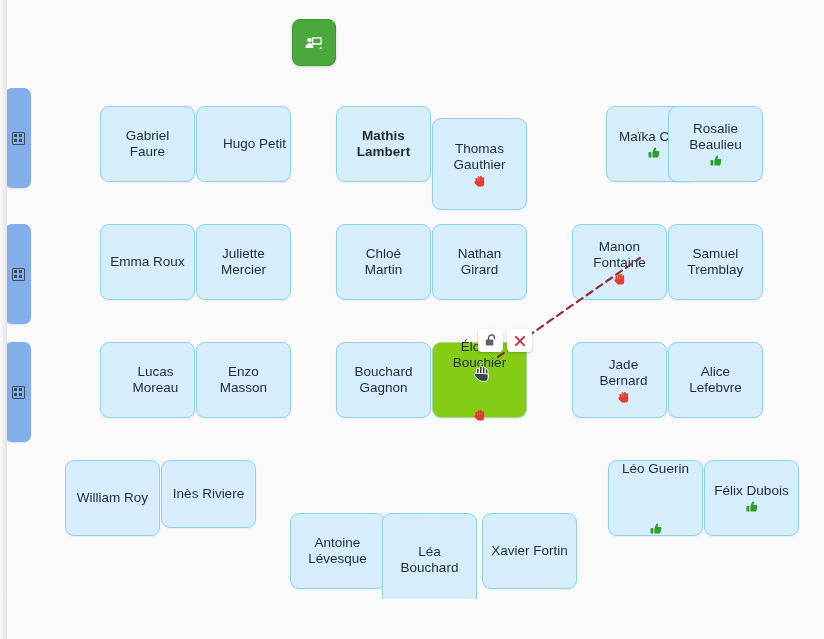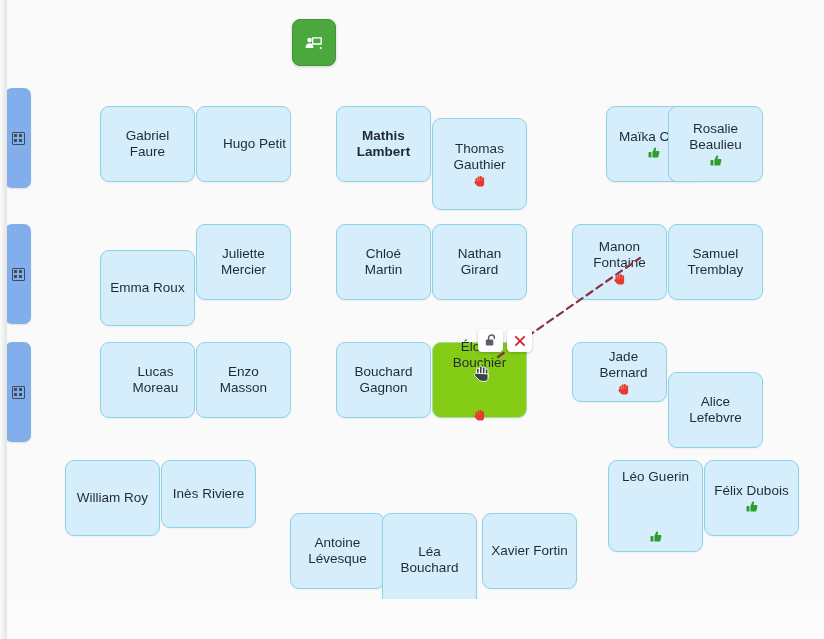--- a/index.html
+++ b/index.html
@@ -224,21 +224,21 @@
       <div class="seat" style="left: 668px; top: 106px; width: 95px; height: 76px;">
         <div class="nm">Rosalie
 Beaulieu</div>
         <div class="react thumb"><svg width="14" height="14" viewBox="0 0 24 24">
             <g fill="#2f9e2f">
               <path d="M9.3 10.2 L12.4 3.4 C12.8 2.5 13.9 2.2 14.7 2.7 C15.4 3.1 15.7 3.9 15.5 4.7 L14.6 8.6 L19.3 8.6 C20.6 8.6 21.5 9.8 21.2 11 L19.6 18 C19.4 19.1 18.4 19.9 17.3 19.9 L9.3 19.9 Z"></path>
               <rect x="2.6" y="10.2" width="5" height="9.7" rx="1.2"></rect>
             </g>
           </svg></div>
       </div>
-      <div class="seat" style="left: 100px; top: 224px; width: 95px; height: 76px; margin-top: 26px;">
+      <div class="seat" style="left: 100px; top: 224px; width: 95px; height: 76px;">
         <div class="nm">Emma Roux</div>
       </div>
       <div class="seat" style="left: 196px; top: 224px; width: 95px; height: 76px;">
         <div class="nm">Juliette
 Mercier</div>
       </div>
       <div class="seat" style="left: 336px; top: 224px; width: 95px; height: 76px;">
         <div class="nm">Chloé
 Martin</div>
       </div>
@@ -281,44 +281,44 @@
         <div class="react hand"><svg width="14" height="14" viewBox="0 0 24 24">
             <g fill="#e33b2e">
               <rect x="4.2" y="7" width="3.4" height="10" rx="1.7"></rect>
               <rect x="8" y="4" width="3.4" height="13" rx="1.7"></rect>
               <rect x="11.8" y="3.6" width="3.4" height="13.4" rx="1.7"></rect>
               <rect x="15.6" y="5.6" width="3.4" height="11.4" rx="1.7"></rect>
               <path d="M3.4 12.6 C1.9 13.4 2.2 15.2 3.4 16.4 L6.6 19.6 C8 21 9.8 21.6 11.6 21.6 L14.4 21.6 C17 21.6 19 19.8 19 17 L19 12.6 Z"></path>
             </g>
           </svg></div>
       </div>
-      <div class="seat" style="left: 572px; top: 342px; width: 95px; height: 60px; padding-left: 12px;">
+      <div class="seat" style="left: 572px; top: 342px; width: 95px; height: 76px; padding-left: 12px;">
         <div class="nm">Jade
 Bernard</div>
         <div class="react hand"><svg width="14" height="14" viewBox="0 0 24 24">
             <g fill="#e33b2e">
               <rect x="4.2" y="7" width="3.4" height="10" rx="1.7"></rect>
               <rect x="8" y="4" width="3.4" height="13" rx="1.7"></rect>
               <rect x="11.8" y="3.6" width="3.4" height="13.4" rx="1.7"></rect>
               <rect x="15.6" y="5.6" width="3.4" height="11.4" rx="1.7"></rect>
               <path d="M3.4 12.6 C1.9 13.4 2.2 15.2 3.4 16.4 L6.6 19.6 C8 21 9.8 21.6 11.6 21.6 L14.4 21.6 C17 21.6 19 19.8 19 17 L19 12.6 Z"></path>
             </g>
           </svg></div>
       </div>
-      <div class="seat" style="left: 668px; top: 342px; width: 95px; height: 76px; margin-top: 30px;">
+      <div class="seat" style="left: 668px; top: 342px; width: 95px; height: 76px;">
         <div class="nm">Alice
 Lefebvre</div>
       </div>
       <div class="seat" style="left: 65px; top: 460px; width: 95px; height: 76px;">
         <div class="nm">William Roy</div>
       </div>
       <div class="seat" style="left: 161px; top: 460px; width: 95px; height: 68px;">
         <div class="nm">Inès Riviere</div>
       </div>
-      <div class="seat" style="left: 608px; top: 460px; width: 95px; height: 92px; gap: 44px;">
+      <div class="seat" style="left: 608px; top: 460px; width: 95px; height: 76px; gap: 44px;">
         <div class="nm">Léo Guerin</div>
         <div class="react thumb"><svg width="14" height="14" viewBox="0 0 24 24">
             <g fill="#2f9e2f">
               <path d="M9.3 10.2 L12.4 3.4 C12.8 2.5 13.9 2.2 14.7 2.7 C15.4 3.1 15.7 3.9 15.5 4.7 L14.6 8.6 L19.3 8.6 C20.6 8.6 21.5 9.8 21.2 11 L19.6 18 C19.4 19.1 18.4 19.9 17.3 19.9 L9.3 19.9 Z"></path>
               <rect x="2.6" y="10.2" width="5" height="9.7" rx="1.2"></rect>
             </g>
           </svg></div>
       </div>
       <div class="seat" style="left: 704px; top: 460px; width: 95px; height: 76px;">
         <div class="nm">Félix Dubois</div>

